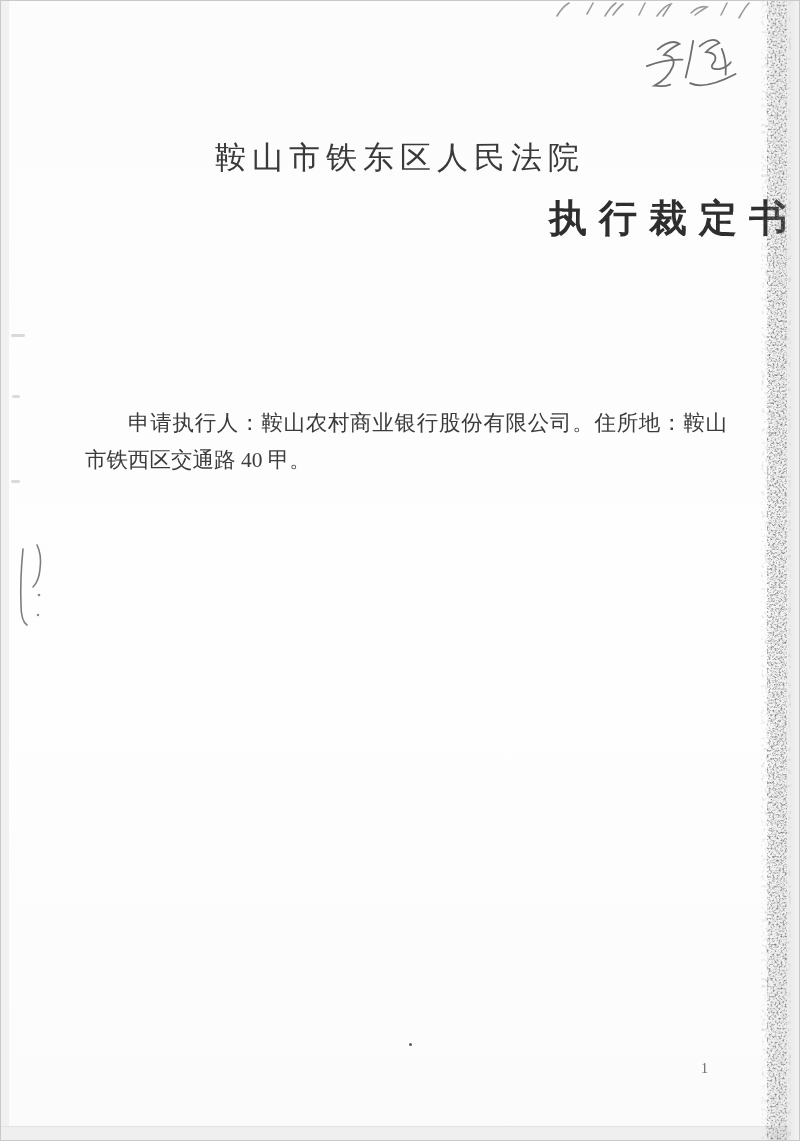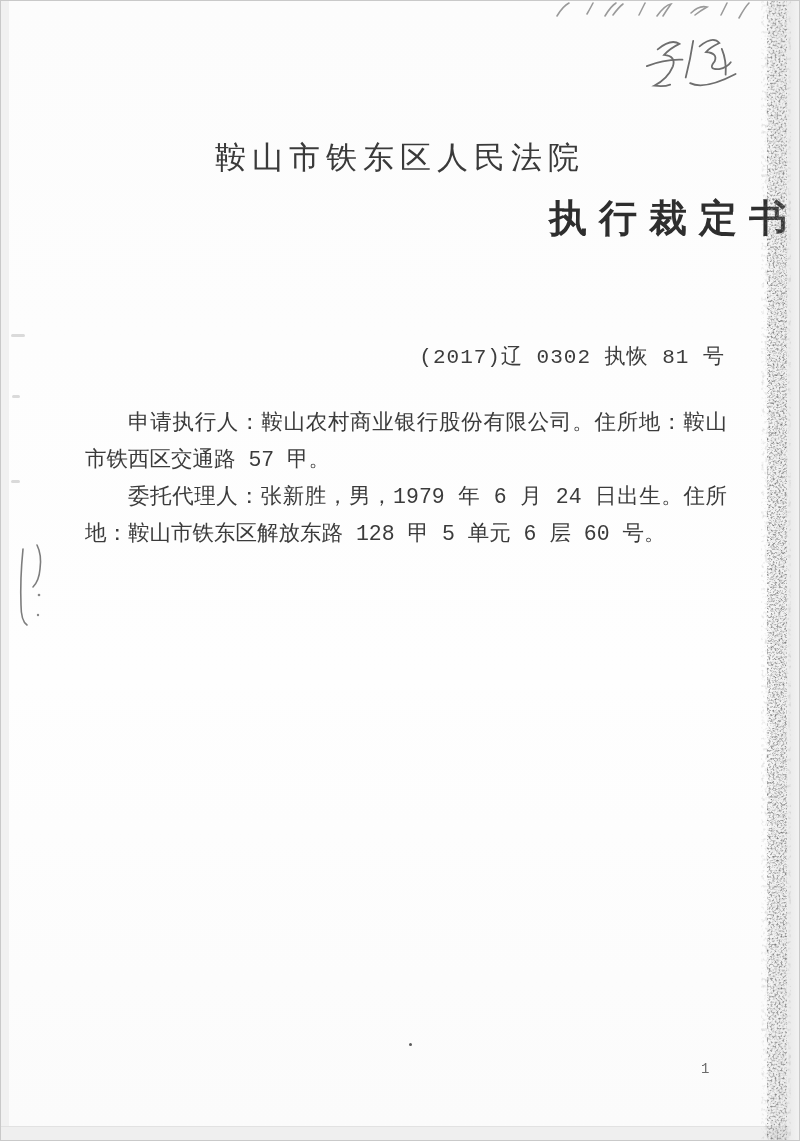--- a/index.html
+++ b/index.html
@@ -3,21 +3,21 @@
 <meta charset="utf-8">
 <style>
   html,body{margin:0;padding:0;background:#e9e9e9;}
   .scan-page{
     position:relative;
     width:800px;height:1141px;
     box-sizing:border-box;
     border:1px solid #c9c9c9;
     background:#bef264;
     overflow:hidden;
-    font-family:Liberation Mono, monospace;
+    font-family:Liberation Serif, serif;
   }
   .paper{
     position:absolute;
     left:8px;top:0;width:787px;height:1128px;
     background:linear-gradient(to bottom,#fcfcfc 0%,#fefefe 60%,#fbfbfb 100%);
   }
   .court-name{
     position:absolute;
     left:0;top:136px;width:100%;
     margin:0;
@@ -130,25 +130,23 @@
       <path d="M58,14 Q72,4 78,12 Q68,16 64,20 Q76,22 72,30 Q64,38 76,38 Q84,37 88,32"></path>
       <path d="M80,18 Q84,30 82,44"></path>
       <path d="M46,50 Q60,58 92,44"></path>
     </g>
   </svg>
 
   <h1 class="court-name">鞍山市铁东区人民法院</h1>
 
   <h2 class="doc-title">执行裁定书</h2>
 
-  <div class="case-number">(2017)辽 0302 执恢 81 号</div>
 
   <div class="body-text">
-    <p>申请执行人：鞍山农村商业银行股份有限公司。住所地：鞍山市铁西区交通路 57 甲。</p>
-    <p>委托代理人：张新胜，男，1979 年 6 月 24 日出生。住所地：鞍山市铁东区解放东路 128 甲 5 单元 6 层 60 号。</p>
+    <p>申请执行人：鞍山农村商业银行股份有限公司。住所地：鞍山市铁西区交通路 40 甲。</p>
   </div>
 
   <svg class="margin-marks" width="40" height="116" viewBox="0 0 40 116">
     <g fill="none" stroke="#7d7d7d" stroke-width="1.6" stroke-linecap="round">
       <path d="M12,6 Q9,36 10,62 Q10,78 16,82"></path>
       <path d="M26,2 Q31,12 29,26 Q28,38 22,44"></path>
     </g>
     <circle cx="28" cy="52" r="1.3" fill="#888"></circle>
     <circle cx="27" cy="72" r="1.2" fill="#888"></circle>
   </svg>

